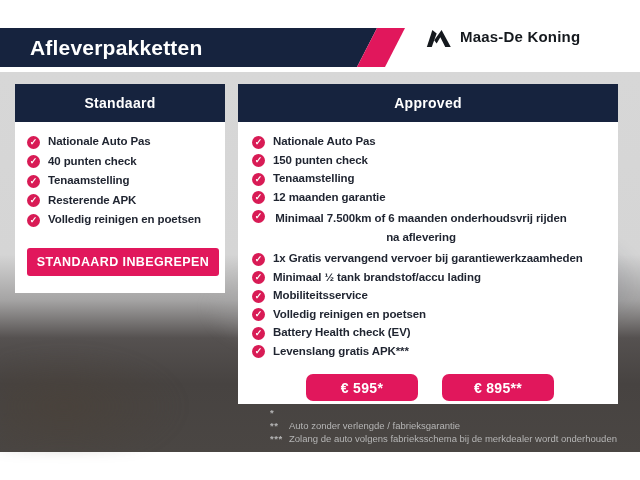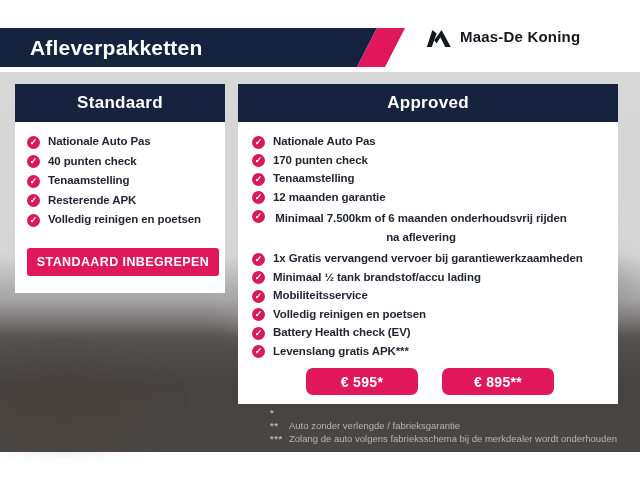--- a/index.html
+++ b/index.html
@@ -51,21 +51,21 @@
   }
 
   
   .panel { position: absolute; background: #ffffff; }
   .panel-standaard { left: 15px; top: 84px; width: 210px; height: 209px; }
   .panel-approved  { left: 238px; top: 84px; width: 380px; height: 320px; }
   .panel-header {
     height: 38px; background: #16233e;
     display: flex; align-items: center; justify-content: center;
   }
-  .panel-header span { color: #ffffff; font-size: 17px; font-weight: bold; letter-spacing: 0.3px; }
+  .panel-header span { color: #ffffff; font-size: 14px; font-weight: bold; letter-spacing: 0.3px; }
 
   .panel-body { padding: 13px 10px 0 12px; }
   .panel-approved .panel-body { padding: 13px 10px 0 14px; }
 
   .item { display: flex; align-items: flex-start; margin-bottom: 6px; }
   .panel-approved .item { margin-bottom: 5px; }
   .check {
     flex: 0 0 13px; width: 13px; height: 13px; border-radius: 50%;
     background: #d81b55; color: #ffffff; font-size: 9px; font-weight: bold;
     display: flex; align-items: center; justify-content: center;
@@ -78,21 +78,21 @@
   .item-text.wrap { white-space: normal; max-width: 296px; line-height: 19px; text-align: center; }
 
   .pill {
     background: #e1175c; color: #ffffff; border: none; cursor: pointer;
     font-family: "Liberation Sans", sans-serif; font-weight: bold;
   }
   .included-btn {
     display: block; margin: 21px auto 0 auto; width: 192px; height: 28px;
     border-radius: 3px; font-size: 12.5px; letter-spacing: 0.4px;
   }
-  .price-row { display: flex; justify-content: center; gap: 24px; margin-top: 10px; }
+  .price-row { display: flex; justify-content: center; gap: 24px; margin-top: 16px; }
   .price-btn { min-width: 112px; height: 27px; border-radius: 7px; font-size: 14px; letter-spacing: 0.3px; padding: 0 14px; }
 
   
   .footnotes { position: absolute; left: 270px; top: 407px; width: 360px; }
   .footnote { display: flex; line-height: 12.5px; margin-bottom: 0.5px; }
   .footnote-marker {
     flex: 0 0 19px; color: #b5b5b5; font-size: 9.5px; font-weight: bold; letter-spacing: 0.5px;
   }
   .footnote-text { color: #b5b5b5; font-size: 9.5px; white-space: nowrap; }
 </style>
@@ -152,21 +152,21 @@
     <div class="panel-header">
       <span>Approved</span>
     </div>
     <div class="panel-body">
       <div class="item">
         <span class="check">✓</span>
         <span class="item-text">Nationale Auto Pas</span>
       </div>
       <div class="item">
         <span class="check">✓</span>
-        <span class="item-text">170 punten check</span>
+        <span class="item-text">150 punten check</span>
       </div>
       <div class="item">
         <span class="check">✓</span>
         <span class="item-text">Tenaamstelling</span>
       </div>
       <div class="item">
         <span class="check">✓</span>
         <span class="item-text">12 maanden garantie</span>
       </div>
       <div class="item">

